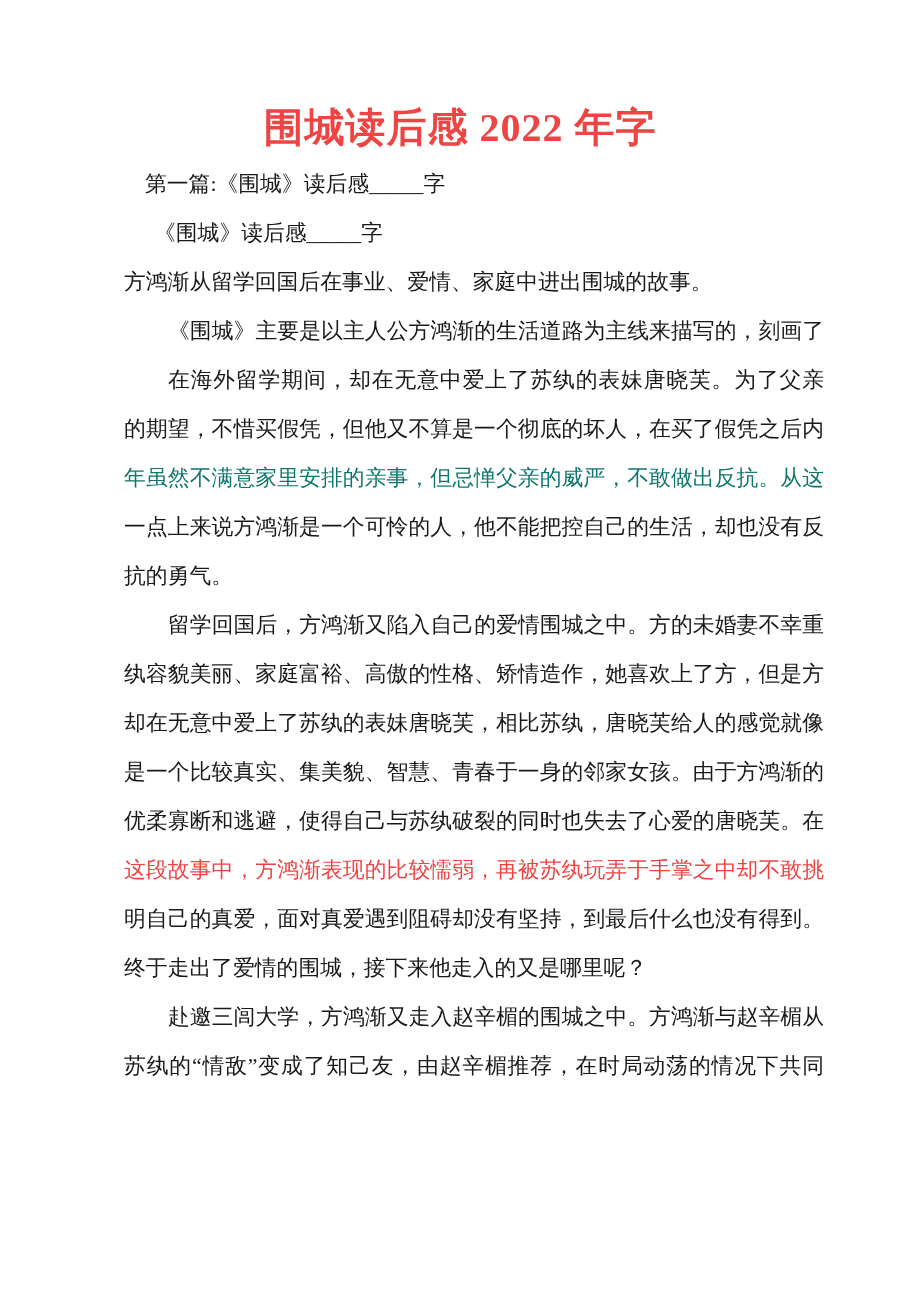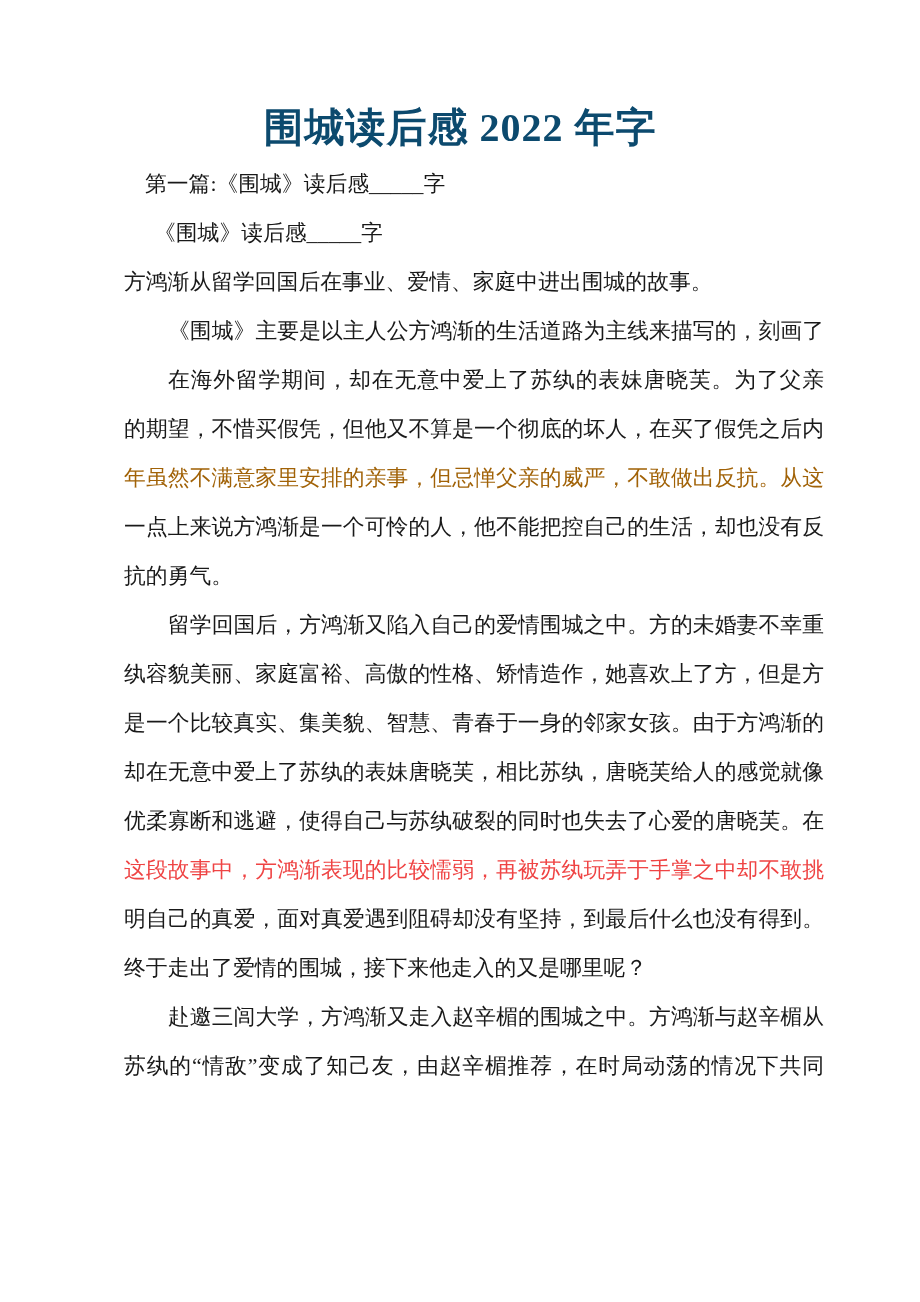--- a/index.html
+++ b/index.html
@@ -54,39 +54,39 @@
   
   .first { text-indent: 44px; }
   .head1 { padding-left: 21px; }
   .head2 { padding-left: 30px; }
 </style>
 </head>
 <body>
 
 <div class="page">
 
-  <div class="doc-title" style="color: #0c4a6e;">围城读后感 2022 年字</div>
+  <div class="doc-title" style="color: #ef4444;">围城读后感 2022 年字</div>
 
   <div class="content">
     <div class="line head1" style="color: rgb(25, 25, 25);">第一篇:《围城》读后感_____字</div>
     <div class="line head2" style="color: rgb(25, 25, 25);">《围城》读后感_____字</div>
 
     <div class="line" style="color: rgb(25, 25, 25);">方鸿渐从留学回国后在事业、爱情、家庭中进出围城的故事。</div>
     <div class="line first fill" style="color: rgb(25, 25, 25);">《围城》主要是以主人公方鸿渐的生活道路为主线来描写的，刻画了</div>
 
     <div class="line first fill" style="color: rgb(25, 25, 25);">在海外留学期间，却在无意中爱上了苏纨的表妹唐晓芙。为了父亲</div>
     <div class="line fill" style="color: rgb(25, 25, 25);">的期望，不惜买假凭，但他又不算是一个彻底的坏人，在买了假凭之后内</div>
-    <div class="line fill" style="color: #a16207;">年虽然不满意家里安排的亲事，但忌惮父亲的威严，不敢做出反抗。从这</div>
+    <div class="line fill" style="color: #0f766e;">年虽然不满意家里安排的亲事，但忌惮父亲的威严，不敢做出反抗。从这</div>
     <div class="line fill" style="color: rgb(25, 25, 25);">一点上来说方鸿渐是一个可怜的人，他不能把控自己的生活，却也没有反</div>
     <div class="line" style="color: rgb(25, 25, 25);">抗的勇气。</div>
 
     <div class="line first fill" style="color: rgb(25, 25, 25);">留学回国后，方鸿渐又陷入自己的爱情围城之中。方的未婚妻不幸重</div>
     <div class="line fill" style="color: rgb(25, 25, 25);">纨容貌美丽、家庭富裕、高傲的性格、矫情造作，她喜欢上了方，但是方</div>
+    <div class="line fill" style="color: rgb(25, 25, 25);">却在无意中爱上了苏纨的表妹唐晓芙，相比苏纨，唐晓芙给人的感觉就像</div>
     <div class="line fill" style="color: rgb(25, 25, 25);">是一个比较真实、集美貌、智慧、青春于一身的邻家女孩。由于方鸿渐的</div>
-    <div class="line fill" style="color: rgb(25, 25, 25);">却在无意中爱上了苏纨的表妹唐晓芙，相比苏纨，唐晓芙给人的感觉就像</div>
     <div class="line fill" style="color: rgb(25, 25, 25);">优柔寡断和逃避，使得自己与苏纨破裂的同时也失去了心爱的唐晓芙。在</div>
     <div class="line fill" style="color: #ef4444;">这段故事中，方鸿渐表现的比较懦弱，再被苏纨玩弄于手掌之中却不敢挑</div>
     <div class="line fill" style="color: rgb(25, 25, 25);">明自己的真爱，面对真爱遇到阻碍却没有坚持，到最后什么也没有得到。</div>
     <div class="line" style="color: rgb(25, 25, 25);">终于走出了爱情的围城，接下来他走入的又是哪里呢？</div>
 
     <div class="line first fill" style="color: rgb(25, 25, 25);">赴邀三闾大学，方鸿渐又走入赵辛楣的围城之中。方鸿渐与赵辛楣从</div>
     <div class="line fill" style="color: rgb(25, 25, 25);">苏纨的“情敌”变成了知己友，由赵辛楣推荐，在时局动荡的情况下共同</div>
   </div>
 
 </div>

